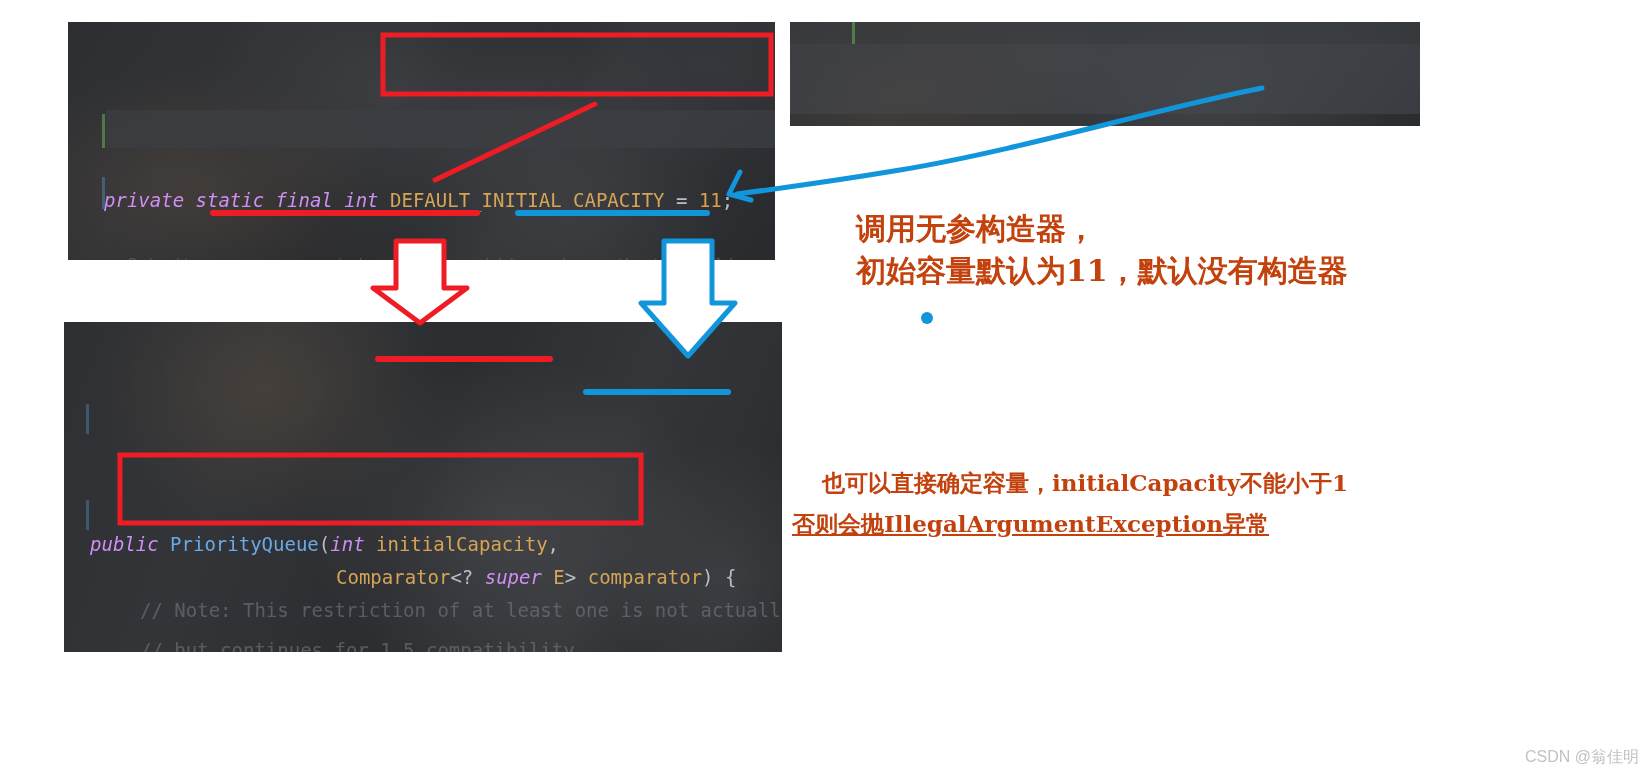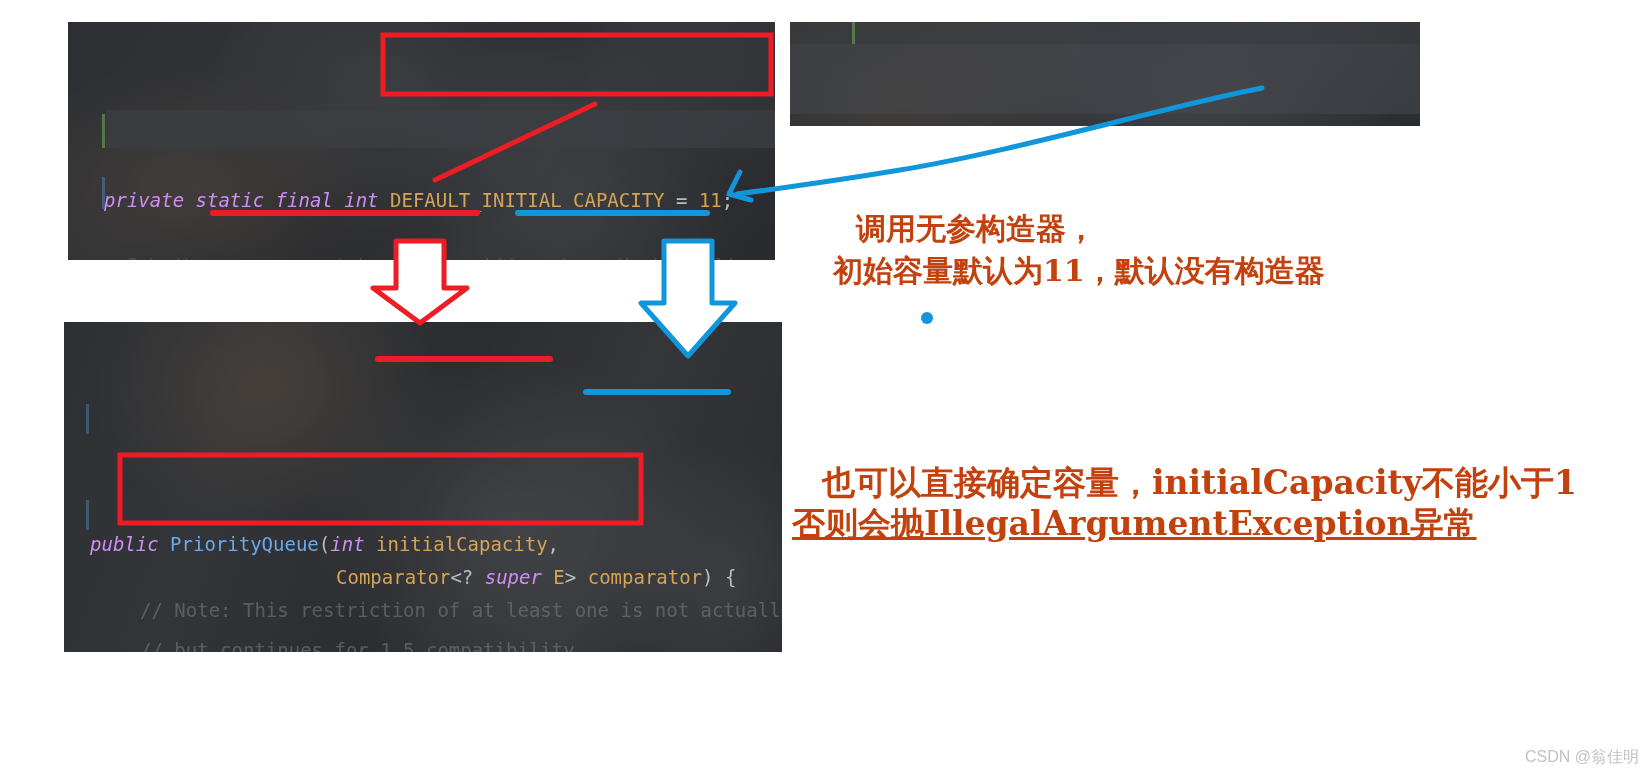--- a/index.html
+++ b/index.html
@@ -68,21 +68,21 @@
   .cn-note {
     position: absolute;
     color: #c2410c;
     font-family: "DejaVu Serif", serif;
     font-size: 30px;
     line-height: 41px;
     font-weight: 700;
     white-space: pre;
     z-index: 11;
   }
-  .cn-note.mono-ish { font-size: 33px; line-height: 41px; }
+  .cn-note.mono-ish { font-size: 23px; line-height: 41px; }
 
   #watermark {
     position: absolute;
     right: 12px;
     bottom: 10px;
     color: #c2c2c2;
     font-size: 16px;
     font-family: "Liberation Sans", sans-serif;
     z-index: 12;
   }
@@ -158,18 +158,18 @@
   <line x1="378" y1="359" x2="550" y2="359" stroke="#ee1c25" stroke-width="6" stroke-linecap="round"></line>
 
   <line x1="586" y1="392" x2="728" y2="392" stroke="#1296db" stroke-width="6" stroke-linecap="round"></line>
 
   <rect x="120" y="455" width="521" height="68" fill="none" stroke="#ee1c25" stroke-width="5"></rect>
 
   <circle cx="927" cy="318" r="6" fill="#1296db"></circle>
 </svg>
 
 <div class="cn-note" id="note-top-1" style="left:856px; top:208px;">调用无参构造器，</div>
-<div class="cn-note" id="note-top-2" style="left:833px; top:250px;">初始容量默认为11，默认没有构造器</div>
+<div class="cn-note" id="note-top-2" style="left:856px; top:250px;">初始容量默认为11，默认没有构造器</div>
 
 <div class="cn-note mono-ish" id="note-bottom-1" style="left:822px; top:462px;">也可以直接确定容量，initialCapacity不能小于1</div>
 <div class="cn-note mono-ish" id="note-bottom-2" style="left:792px; top:503px;text-decoration:underline;">否则会抛IllegalArgumentException异常</div>
 
 <div id="watermark">CSDN @翁佳明</div>
 
 </body></html>

